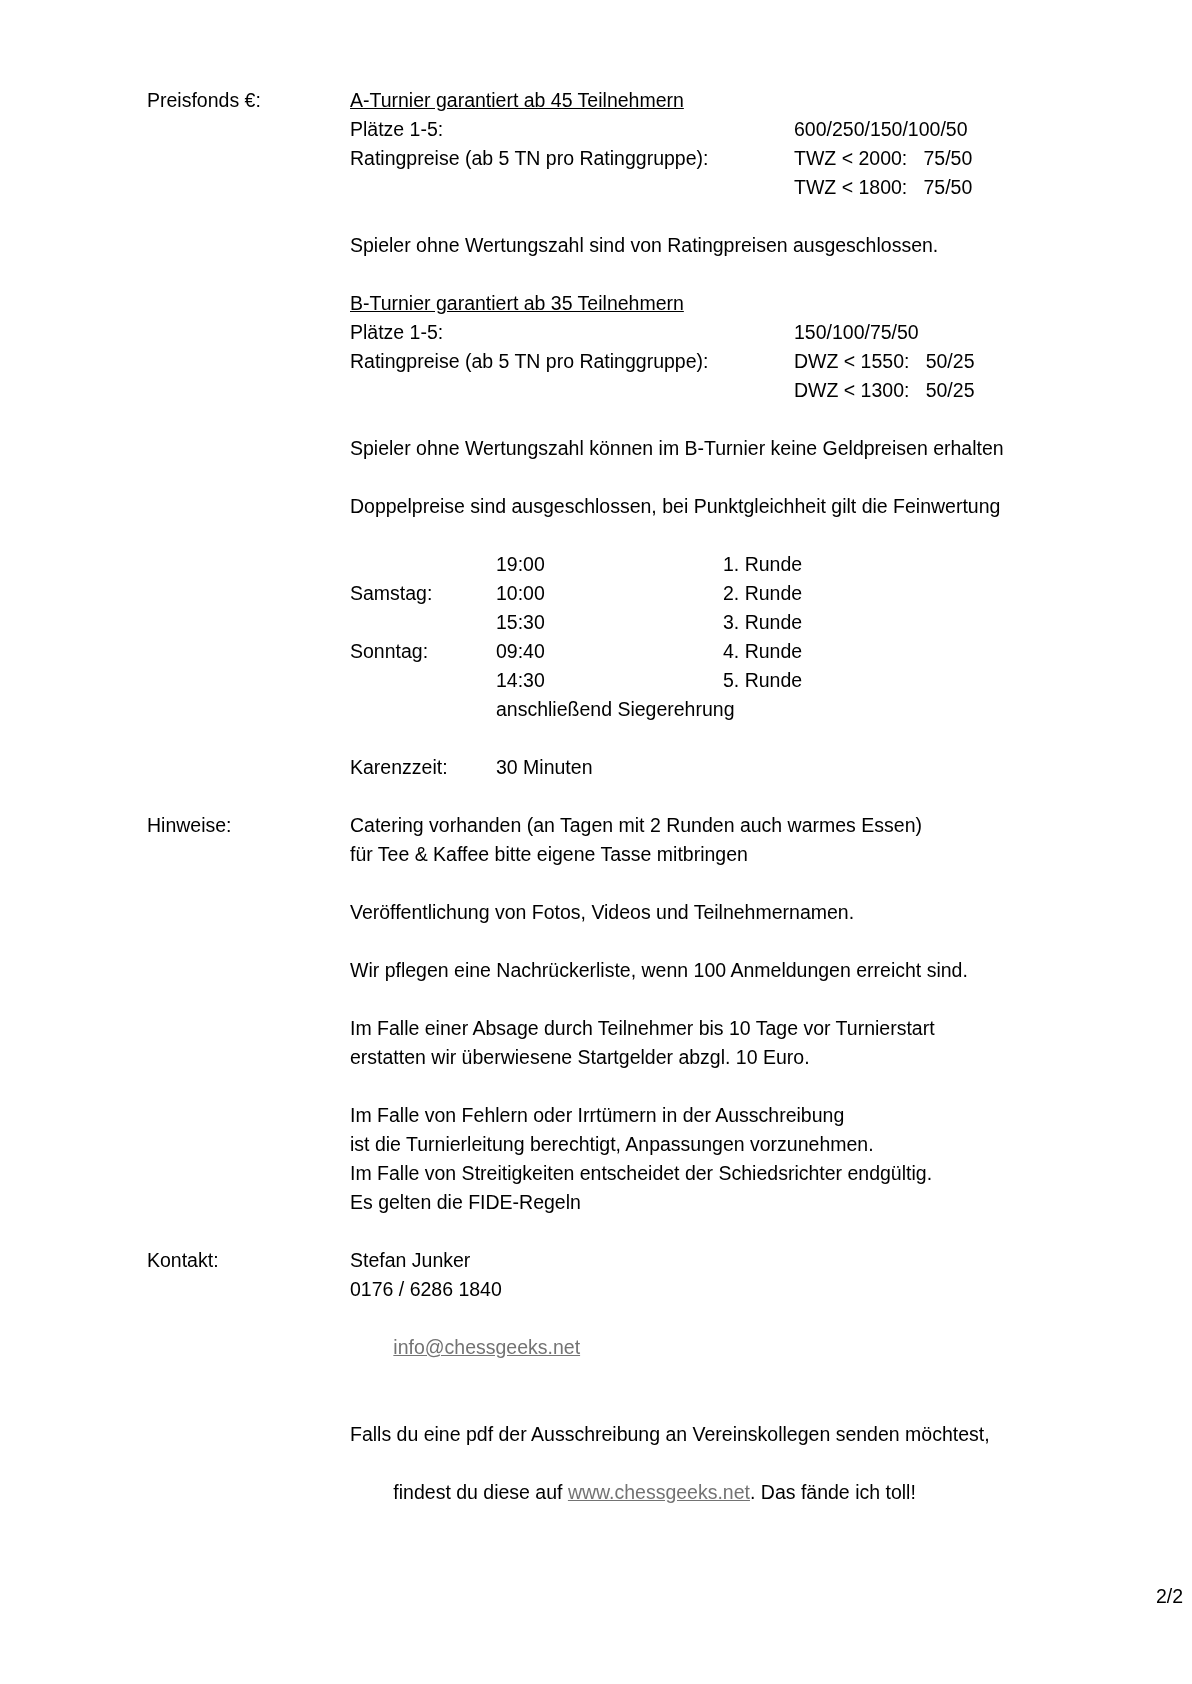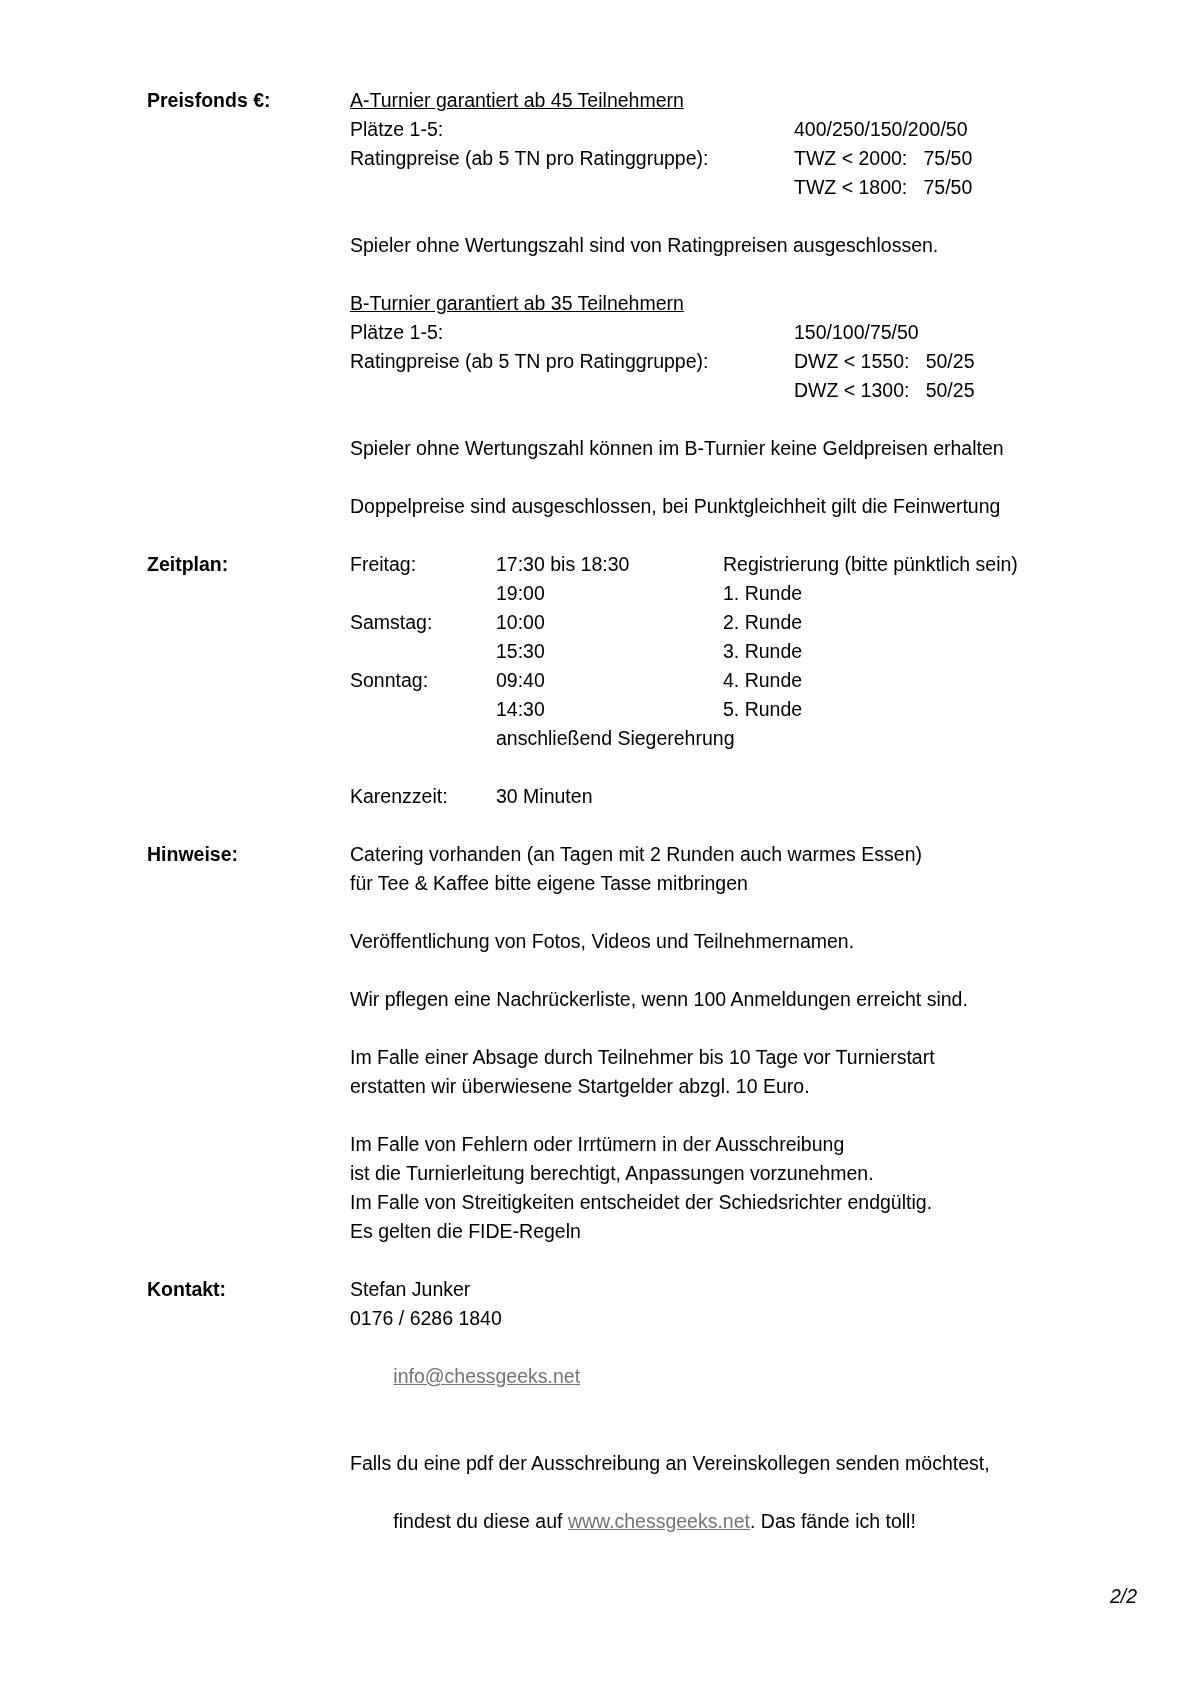--- a/index.html
+++ b/index.html
@@ -6,43 +6,43 @@
   html, body { background: #ffffff; }
   body {
     width: 1192px; height: 1684px; position: relative; overflow: hidden;
     font-family: "Liberation Sans", "DejaVu Sans", sans-serif;
     font-size: 19.5px; color: #000000;
   }
   .page { position: absolute; inset: 0; background: #ffffff; }
   .doc { position: absolute; left: 147px; top: 86px; }
   .row { display: flex; line-height: 29px; white-space: pre; align-items: baseline; }
   .gap { height: 29px; }
-  .label-col { width: 203px; flex: 0 0 auto; font-weight: bold; }
+  .label-col { width: 203px; flex: 0 0 auto; }
   .heading { text-decoration: underline; flex: 0 1 auto; text-align: right; }
   .pdesc-col { width: 444px; flex: 0 0 auto; }
   .zday-col { width: 146px; flex: 0 0 auto; }
   .ztime-col { width: 227px; flex: 0 0 auto; }
   .text-col { flex: 0 1 auto; }
   a.doclink { color: #737373; text-decoration: underline; cursor: pointer; margin-top: 38px; }
-  .page-number { position: absolute; left: 1110px; top: 1582px; line-height: 29px; font-style: italic; }
+  .page-number { position: absolute; left: 1156px; top: 1582px; line-height: 29px; }
 </style>
 </head>
 <body>
 
 <div class="page">
   <div class="doc">
 
     <div class="row">
       <div class="label-col">Preisfonds €:</div>
       <div class="heading">A-Turnier garantiert ab 45 Teilnehmern</div>
     </div>
     <div class="row">
       <div class="label-col"></div>
       <div class="pdesc-col">Plätze 1-5:</div>
-      <div class="text-col">400/250/150/200/50</div>
+      <div class="text-col">600/250/150/100/50</div>
     </div>
     <div class="row">
       <div class="label-col"></div>
       <div class="pdesc-col">Ratingpreise (ab 5 TN pro Ratinggruppe):</div>
       <div class="text-col">TWZ &lt; 2000:   75/50</div>
     </div>
     <div class="row">
       <div class="label-col"></div>
       <div class="pdesc-col"></div>
       <div class="text-col">TWZ &lt; 1800:   75/50</div>
@@ -81,26 +81,20 @@
       <div class="text-col">Spieler ohne Wertungszahl können im B-Turnier keine Geldpreisen erhalten</div>
     </div>
 
     <div class="gap"></div>
     <div class="row">
       <div class="label-col"></div>
       <div class="text-col">Doppelpreise sind ausgeschlossen, bei Punktgleichheit gilt die Feinwertung</div>
     </div>
 
     <div class="gap"></div>
-    <div class="row">
-      <div class="label-col">Zeitplan:</div>
-      <div class="zday-col">Freitag:</div>
-      <div class="ztime-col">17:30 bis 18:30</div>
-      <div class="text-col">Registrierung (bitte pünktlich sein)</div>
-    </div>
     <div class="row">
       <div class="label-col"></div>
       <div class="zday-col"></div>
       <div class="ztime-col">19:00</div>
       <div class="text-col">1. Runde</div>
     </div>
     <div class="row">
       <div class="label-col"></div>
       <div class="zday-col">Samstag:</div>
       <div class="ztime-col">10:00</div>

